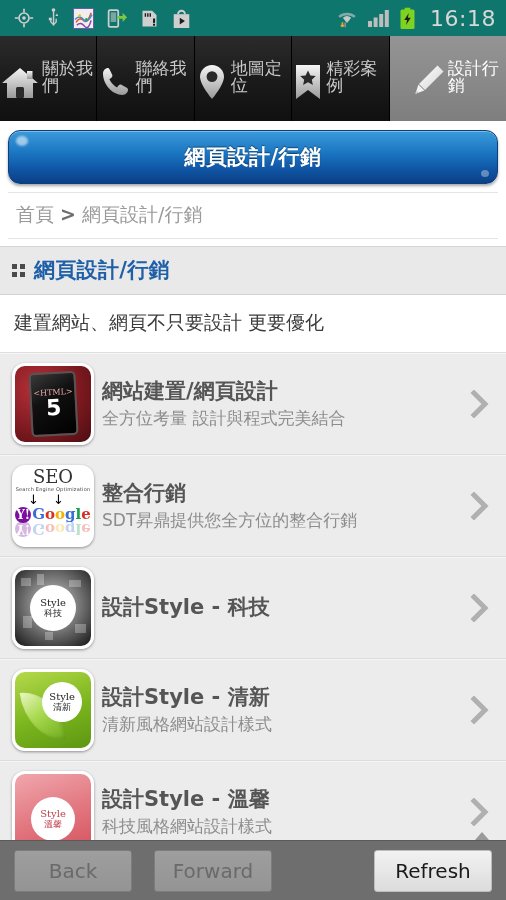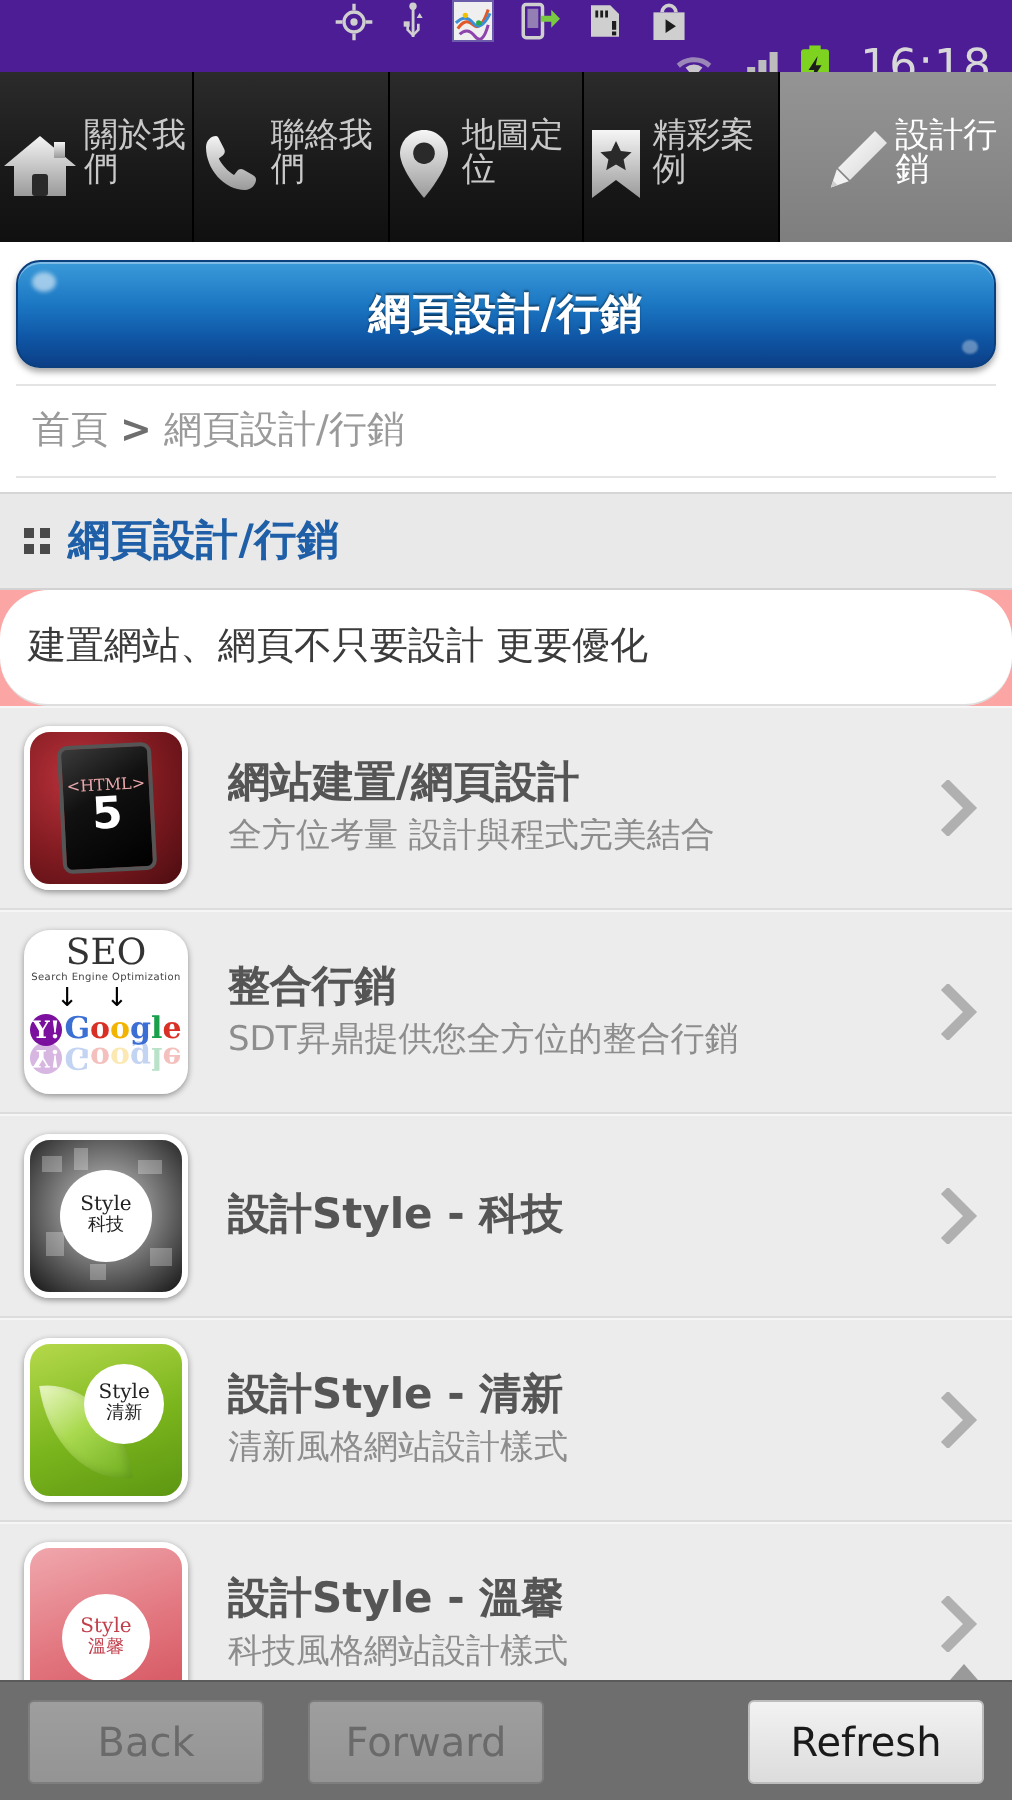--- a/index.html
+++ b/index.html
@@ -4,22 +4,22 @@
 <style>
   * { margin:0; padding:0; box-sizing:border-box; }
   html,body{ width:506px; height:900px; }
   body{
     font-family:"DejaVu Sans","Liberation Sans",sans-serif;
     background:#efefef; overflow:hidden; position:relative;
   }
 
   
   .statusbar{
-    height:36px; background:#4c1d95; display:flex; align-items:center;
-    padding:0 10px 0 14px; position:relative;flex-direction:column;
+    height:36px; background:#0f766e; display:flex; align-items:center;
+    padding:0 10px 0 14px; position:relative;
   }
   .sb-left{ display:flex; align-items:center; gap:12px; }
   .sb-right{ display:flex; align-items:center; gap:8px; margin-left:auto; }
   .sb-clock{
     color:#d8d8d8; font-size:22px; letter-spacing:.5px; margin-left:6px;
     font-family:"DejaVu Sans","Liberation Sans",sans-serif;
   }
   .sb-ico{ display:block; }
 
   
@@ -75,36 +75,35 @@
     padding:9px 12px 10px 12px; display:flex; align-items:center; gap:9px;
   }
   .grid-dots{ width:13px; height:13px; display:grid; grid-template-columns:5px 5px;
     grid-template-rows:5px 5px; gap:3px; }
   .grid-dots i{ background:#4a4a4a; display:block; width:5px; height:5px; }
   .sec-title{ color:#1e5fa8; font-size:21px; font-weight:bold; letter-spacing:.3px; }
 
   .tagline{
     background:#fff; padding:15px 12px 16px 14px; font-size:19px; color:#3b3b3b;
     border-bottom:1px solid #dedede;
-    border-radius:24px;
   }
 
   
   .list{ background:#e8e8e8; }
   .row{
     display:flex; align-items:center; height:102px; padding:0 10px 0 12px;
     background:#ececec; border-bottom:1px solid #dcdcdc;
     box-shadow:inset 0 1px 0 #f6f6f6;
   }
   .thumb{
     width:82px; height:82px; border-radius:13px; flex:0 0 82px; position:relative;
     overflow:hidden; border:3px solid #fff;
     box-shadow:0 1px 3px rgba(0,0,0,.4);
   }
-  .row-txt{ flex:1 1 auto; padding-left:20px; min-width:0; }
+  .row-txt{ flex:1 1 auto; padding-left:8px; min-width:0; }
   .row-title{
     font-size:21px; font-weight:bold; color:#555555; line-height:1.15;
     white-space:nowrap; overflow:hidden;
   }
   .row-desc{
     font-size:17px; color:#8d8d8d; margin-top:6px; line-height:1.15;
     white-space:nowrap; overflow:hidden;
   }
   .chev{ flex:0 0 34px; display:flex; align-items:center; justify-content:center; }
 

